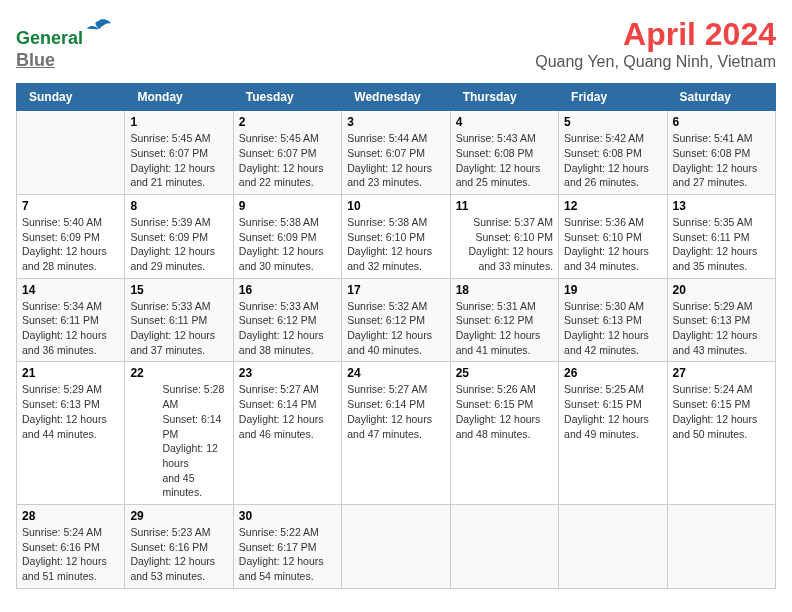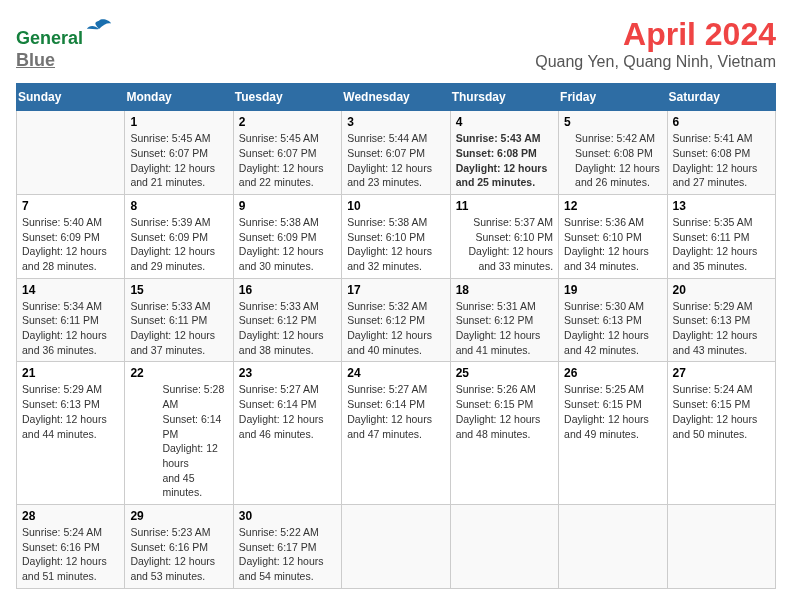--- a/index.html
+++ b/index.html
@@ -45,21 +45,21 @@
       color: #555;
     }
     table {
       width: 100%;
       border-collapse: collapse;
       font-size: 11px;
     }
     thead tr th {
       background-color: #2e6da4;
       color: #fff;
-      padding: 6px 1px;
+      padding: 6px 12px;
       text-align: left;
       font-size: 12px;
       border: 1px solid #2e6da4;
     }
     tbody tr td {
       border: 1px solid #ccc;
       padding: 4px 5px;
       vertical-align: top;
       width: calc(100% / 7);
       min-height: 80px;
@@ -136,28 +136,28 @@
         </td>
         <td>
           <span class="day-num">3</span>
           <div class="day-info" style="white-space: pre-line;">Sunrise: 5:44 AM
 Sunset: 6:07 PM
 Daylight: 12 hours
 and 23 minutes.</div>
         </td>
         <td>
           <span class="day-num">4</span>
-          <div class="day-info" style="white-space: pre-line; font-weight: bold;">Sunrise: 5:43 AM
+          <div class="day-info" style="white-space: pre-line;">Sunrise: 5:43 AM
 Sunset: 6:08 PM
 Daylight: 12 hours
 and 25 minutes.</div>
         </td>
         <td>
           <span class="day-num">5</span>
-          <div class="day-info" style="white-space: pre-line; margin-left: 11px;">Sunrise: 5:42 AM
+          <div class="day-info" style="white-space: pre-line;">Sunrise: 5:42 AM
 Sunset: 6:08 PM
 Daylight: 12 hours
 and 26 minutes.</div>
         </td>
         <td>
           <span class="day-num">6</span>
           <div class="day-info" style="white-space: pre-line;">Sunrise: 5:41 AM
 Sunset: 6:08 PM
 Daylight: 12 hours
 and 27 minutes.</div>

